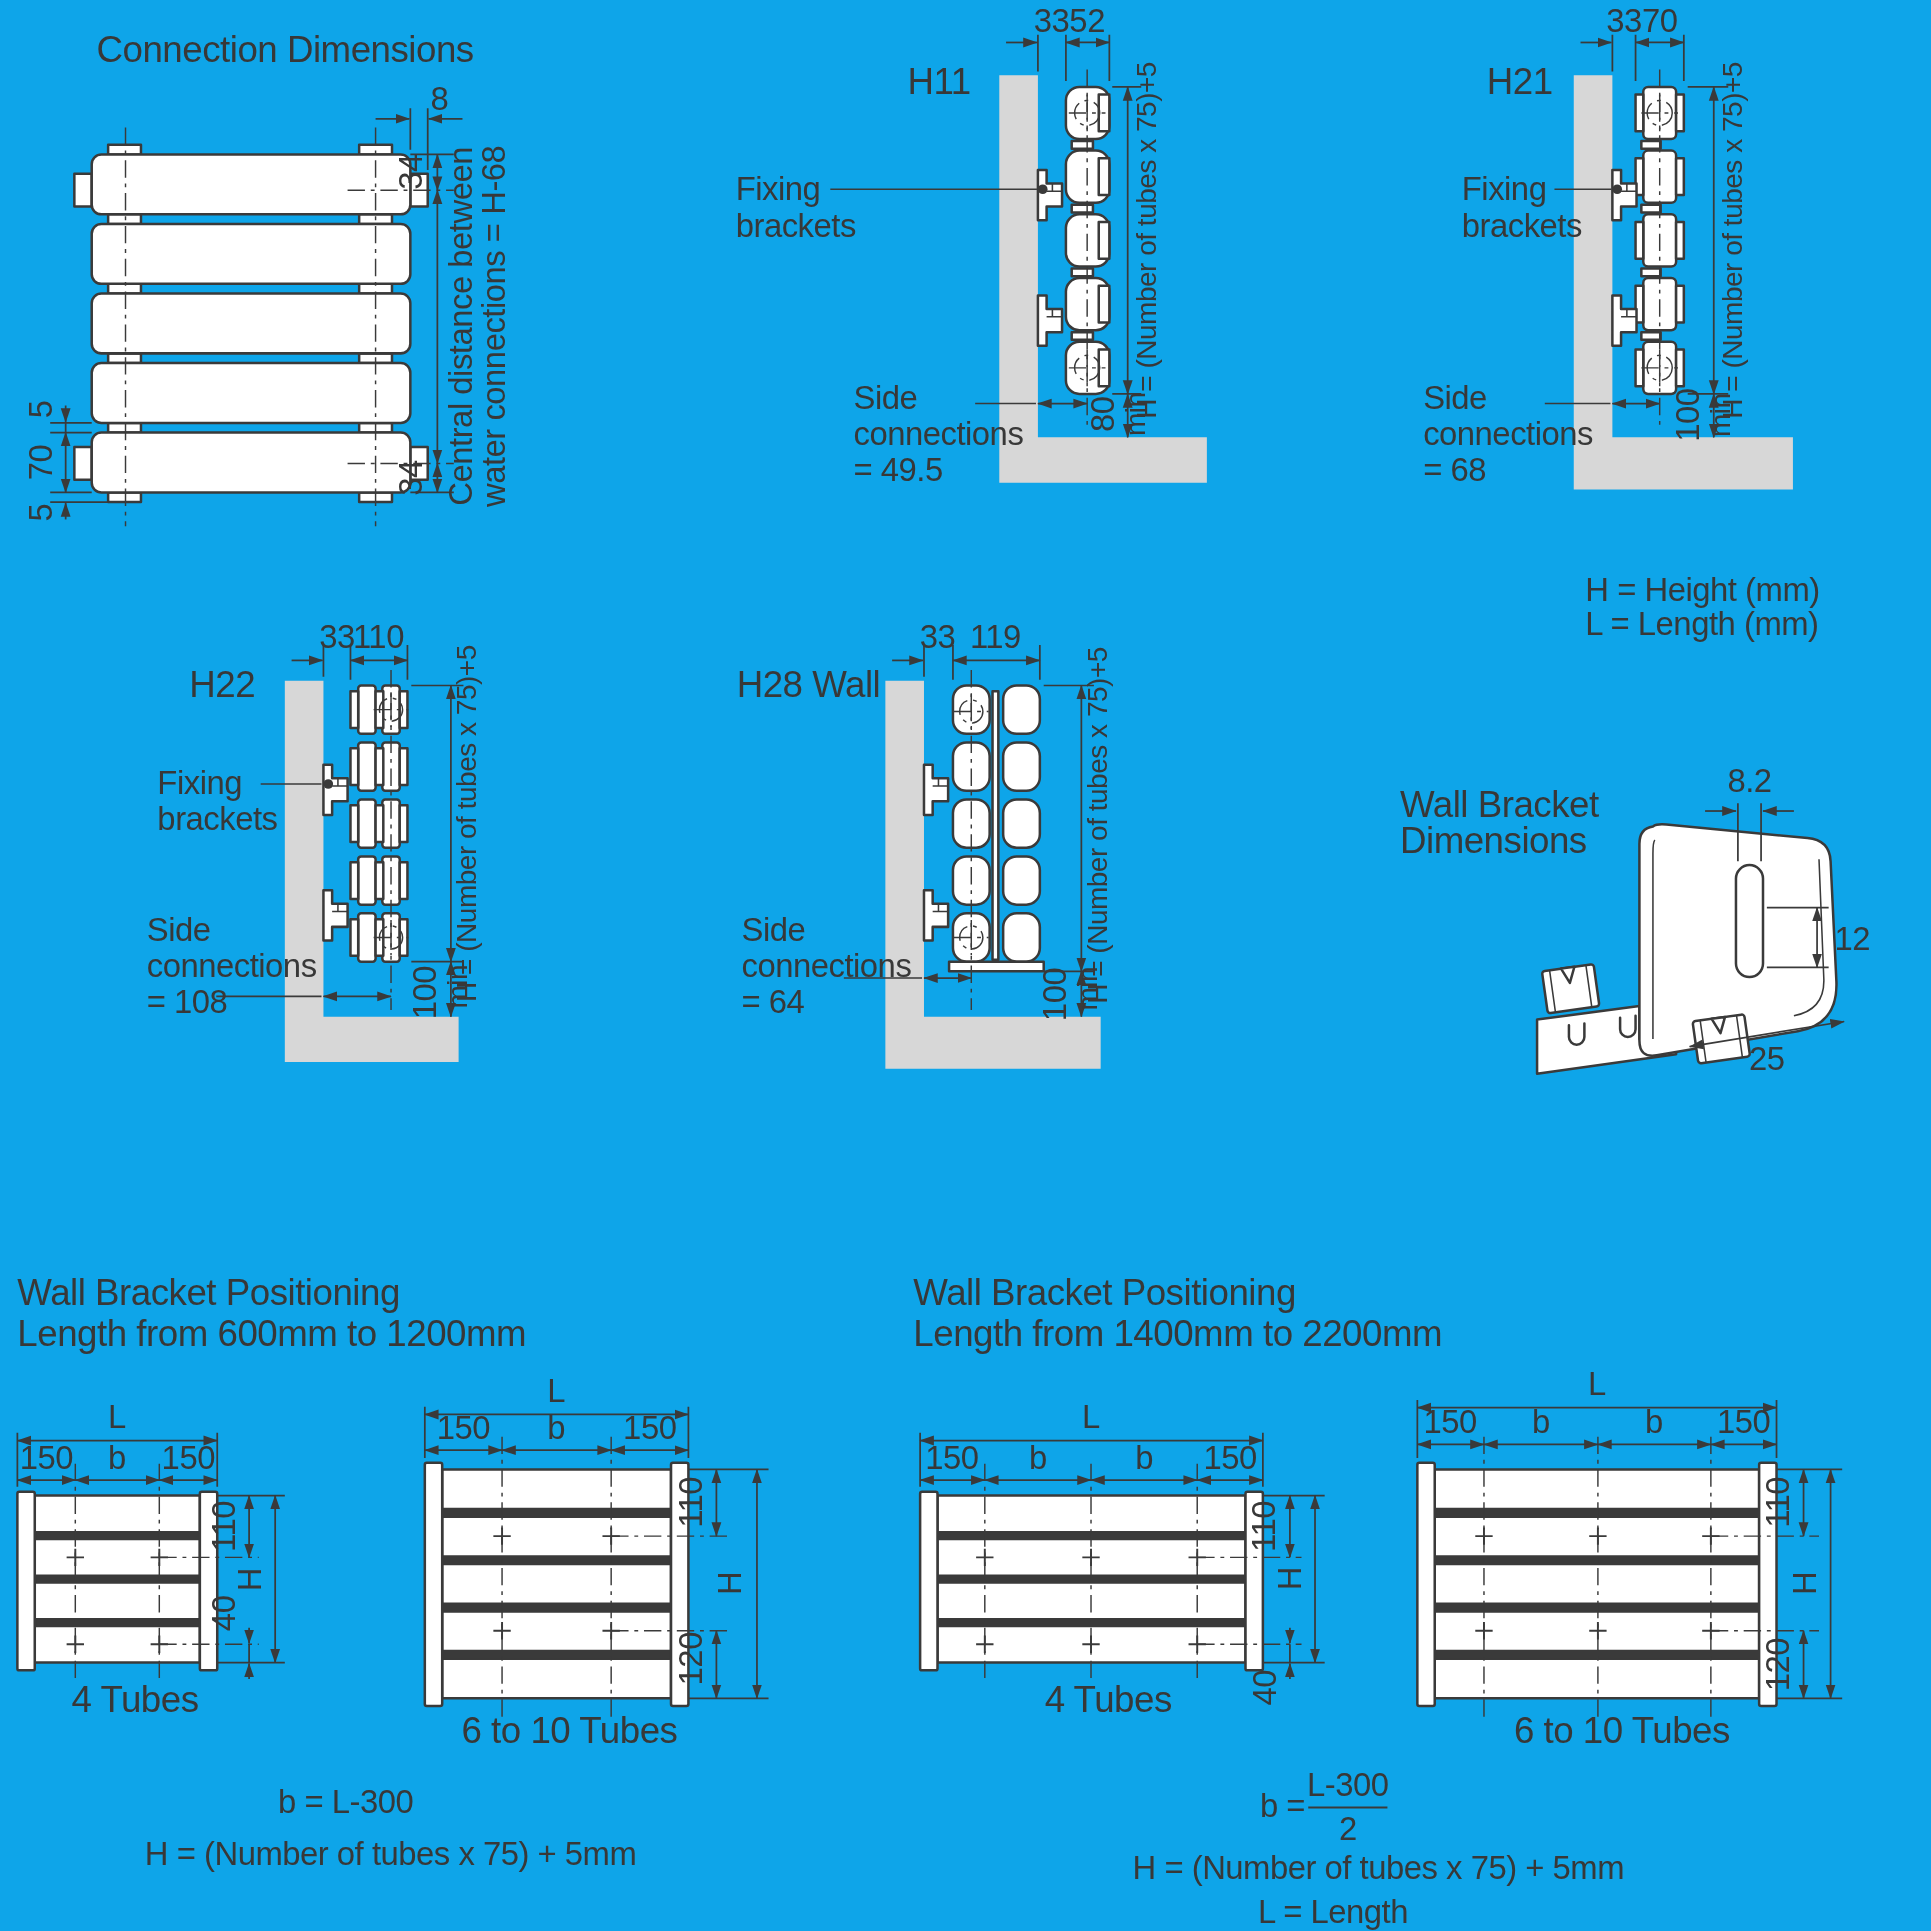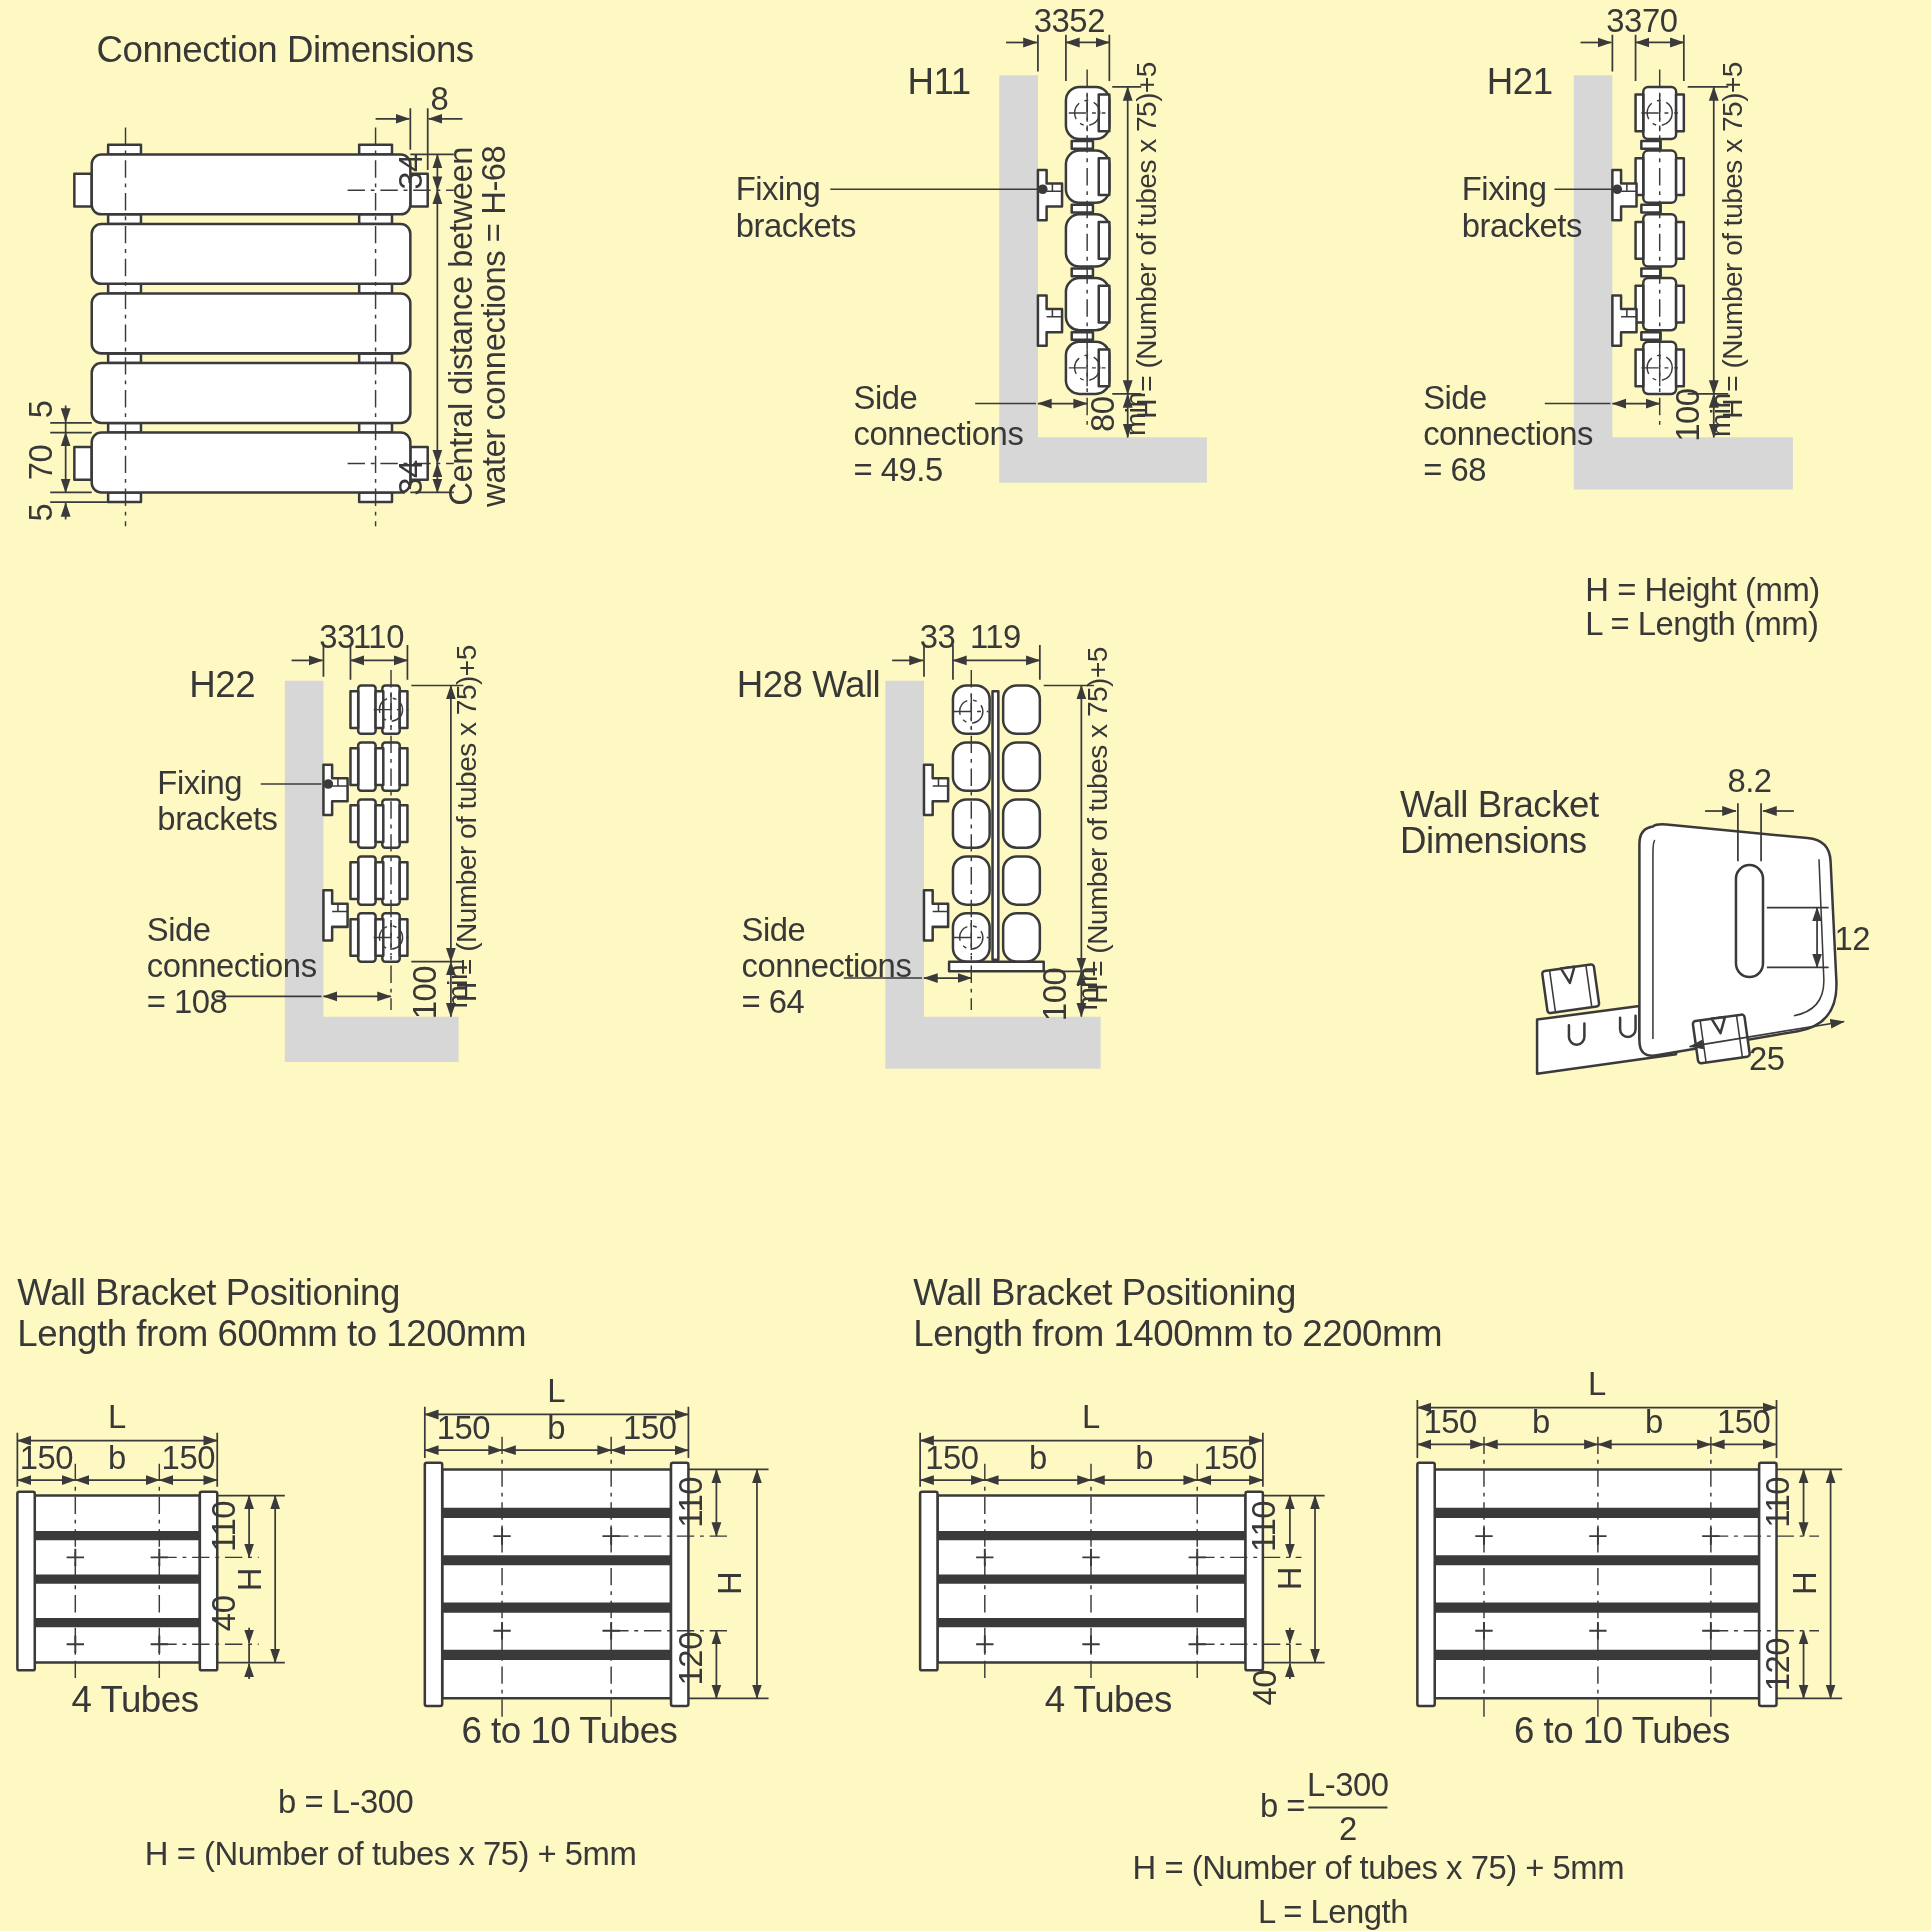--- a/index.html
+++ b/index.html
@@ -1,16 +1,16 @@
 <!DOCTYPE html>
 <html><head>
 <meta charset="utf-8">
 <style>
   html,body{margin:0;padding:0;background:#fff;}
-  .canvas{position:relative;width:1931px;height:1931px;background:#fef9c3;overflow:hidden;}
+  .canvas{position:relative;width:1931px;height:1931px;background:#0ea5e9;overflow:hidden;}
   svg{display:block;}
   .s    {stroke:#3a3a3a;stroke-width:2.6;fill:none;stroke-linejoin:round;stroke-linecap:round;}
   .sw   {stroke:#3a3a3a;stroke-width:2.6;fill:#ffffff;stroke-linejoin:round;}
   .sthin{stroke:#3a3a3a;stroke-width:1.6;fill:none;}
   .dim  {stroke:#3a3a3a;stroke-width:1.8;fill:none;}
   .dim2 {stroke:#3a3a3a;stroke-width:2;fill:none;}
   .cl   {stroke:#3a3a3a;stroke-width:1.5;fill:none;stroke-dasharray:18 6 4 6;}
   .wall {fill:#d7d7d7;stroke:none;}
   .blk  {fill:#3a3a3a;stroke:none;}
   .dot  {fill:#3a3a3a;stroke:none;}

